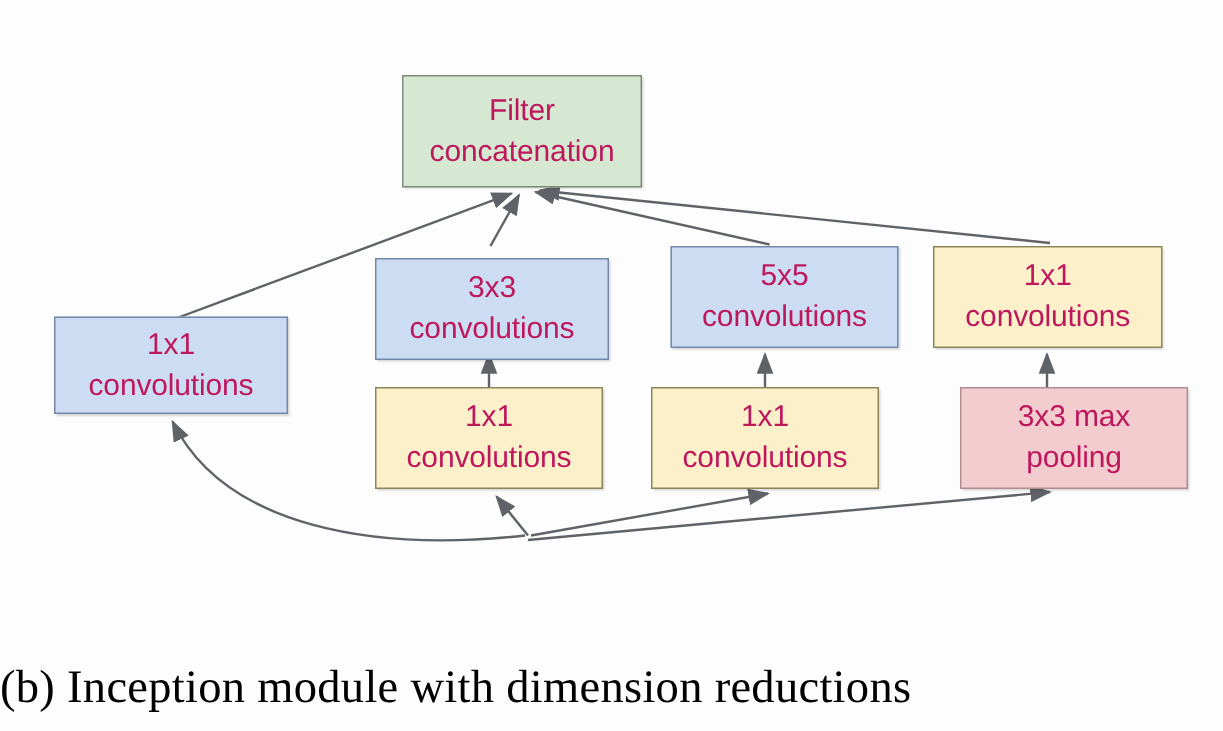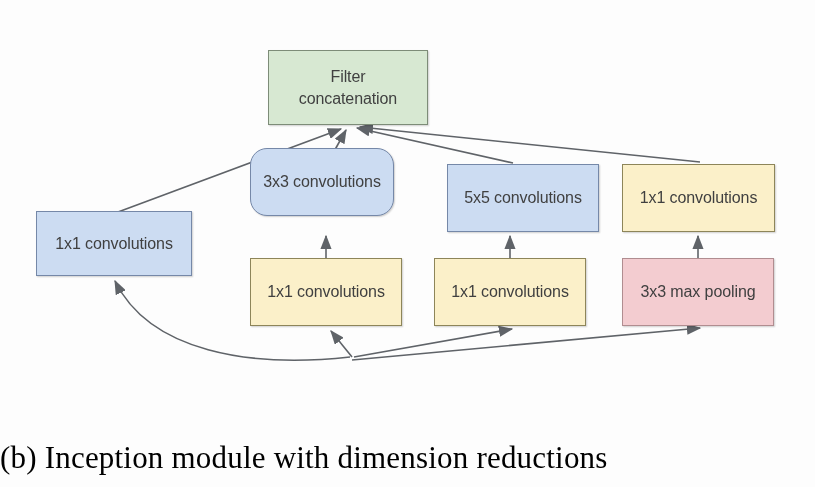--- a/index.html
+++ b/index.html
@@ -24,23 +24,23 @@
     pointer-events: none;
   }
   .node {
     position: absolute;
     box-sizing: border-box;
     border: 1.5px solid #7a7a6e;
     display: flex;
     align-items: center;
     justify-content: center;
     text-align: center;
-    font-size: 16px;
+    font-size: 20px;
     line-height: 1.35;
-    color: #404040;
+    color: #be185d;
     letter-spacing: -0.1px;
     box-shadow: 1px 1px 1.5px rgba(0,0,0,0.18);
   }
   .node .label {
     display: block;
     padding: 0 4px;
     white-space: pre-line;
   }
   .n-green  { background: #d7e8d2; border-color: #7d8c78; }
   .n-blue   { background: #ccdcf2; border-color: #7588a8; }
@@ -88,40 +88,40 @@
 
   <div class="node n-green" style="left:268px; top:50px; width:160px; height:75px;">
     <span class="label">Filter
 concatenation</span>
   </div>
 
   <div class="node n-blue" style="left:36px; top:211px; width:156px; height:65px;">
     <span class="label">1x1 convolutions</span>
   </div>
 
-  <div class="node n-blue" style="left:250px; top:148px; width:144px; height:68px;border-radius:17px;">
+  <div class="node n-blue" style="left:250px; top:172px; width:156px; height:68px;">
     <span class="label">3x3 convolutions</span>
   </div>
 
   <div class="node n-blue" style="left:434px; top:164px; width:152px; height:68px;margin-left:13px;">
     <span class="label">5x5 convolutions</span>
   </div>
 
   <div class="node n-yellow" style="left:622px; top:164px; width:153px; height:68px;">
     <span class="label">1x1 convolutions</span>
   </div>
 
   <div class="node n-yellow" style="left:250px; top:258px; width:152px; height:68px;">
     <span class="label">1x1 convolutions</span>
   </div>
 
   <div class="node n-yellow" style="left:434px; top:258px; width:152px; height:68px;">
     <span class="label">1x1 convolutions</span>
   </div>
 
-  <div class="node n-pink" style="left:622px; top:258px; width:152px; height:68px;">
+  <div class="node n-pink" style="left:640px; top:258px; width:152px; height:68px;">
     <span class="label">3x3 max pooling</span>
   </div>
 
 
   <div id="caption">(b) Inception module with dimension reductions</div>
 
 </div>
 
 </body></html>

